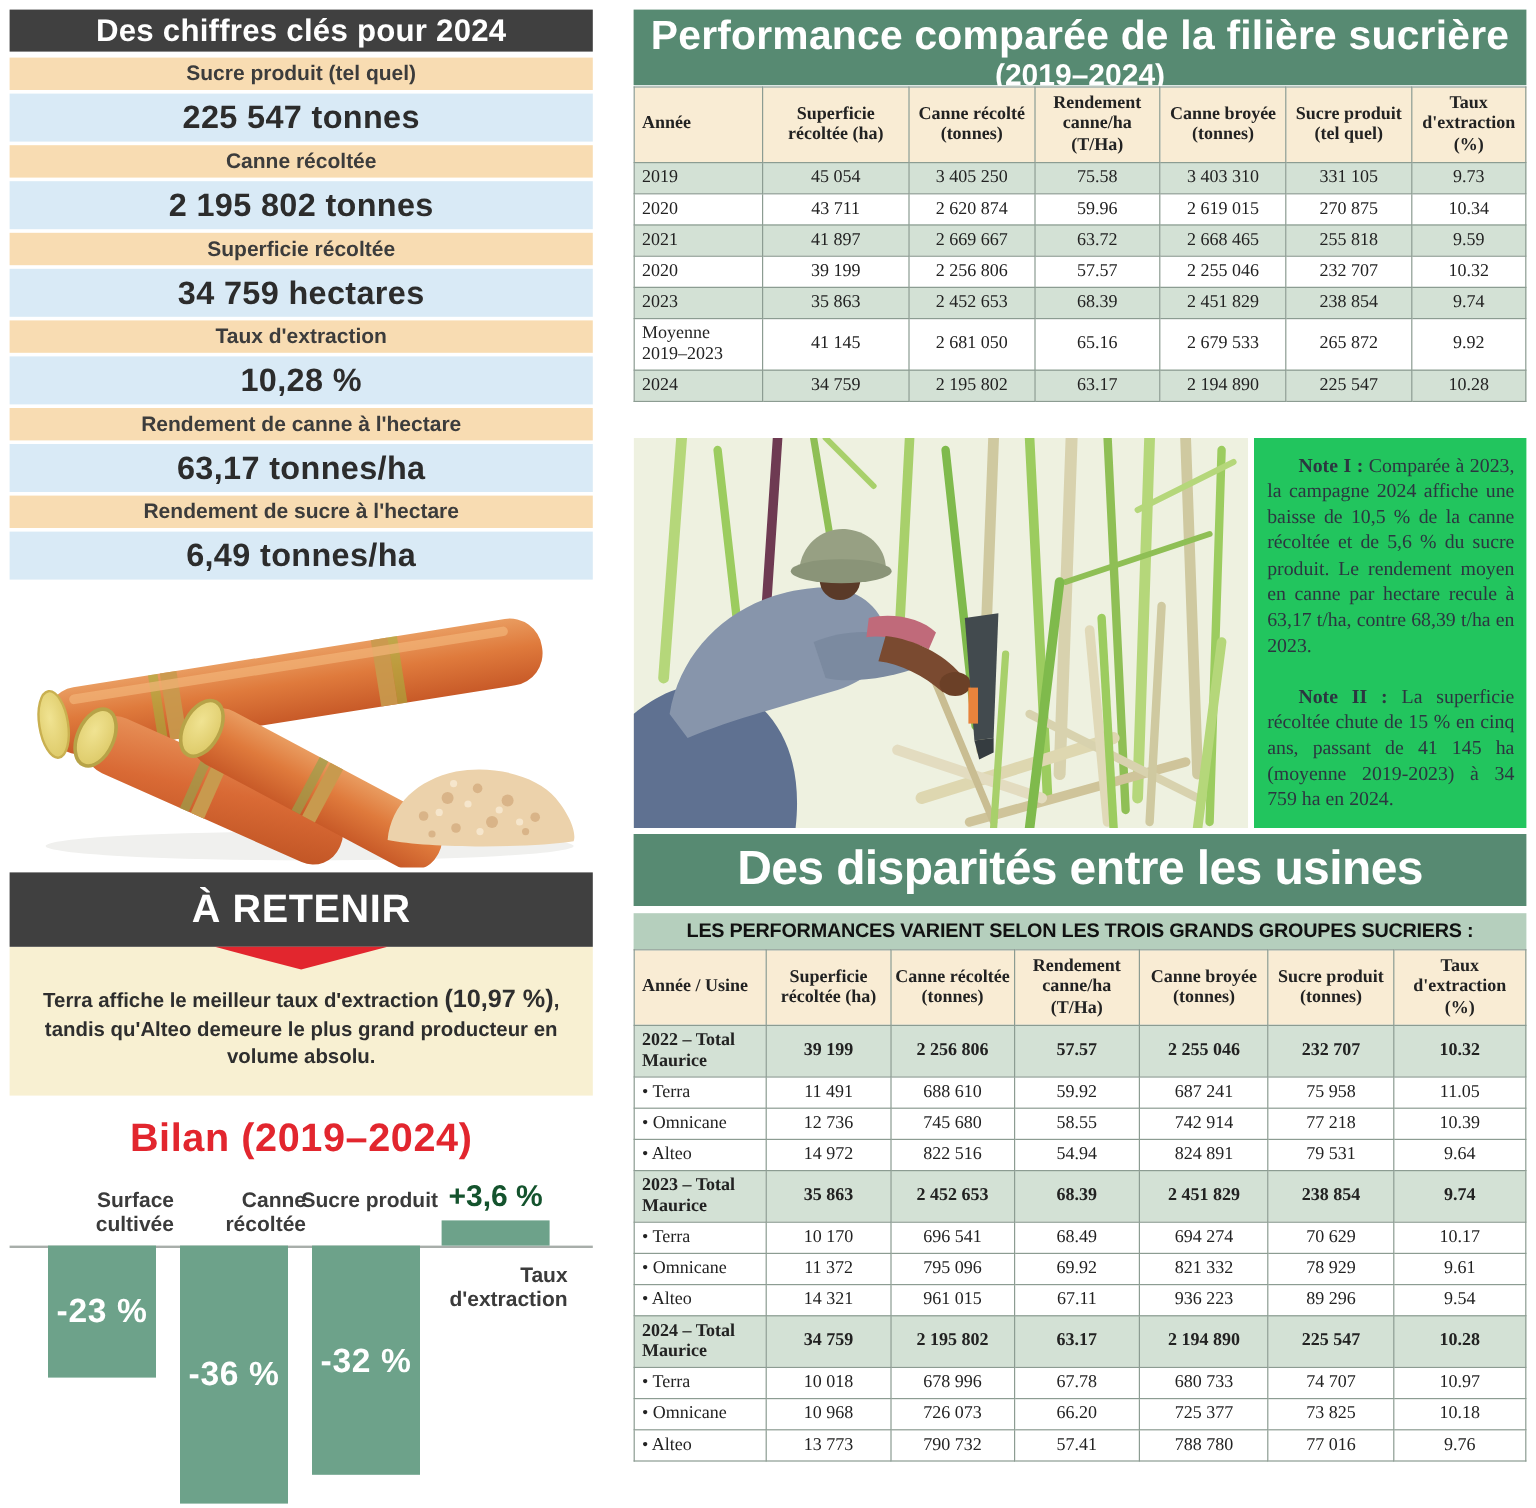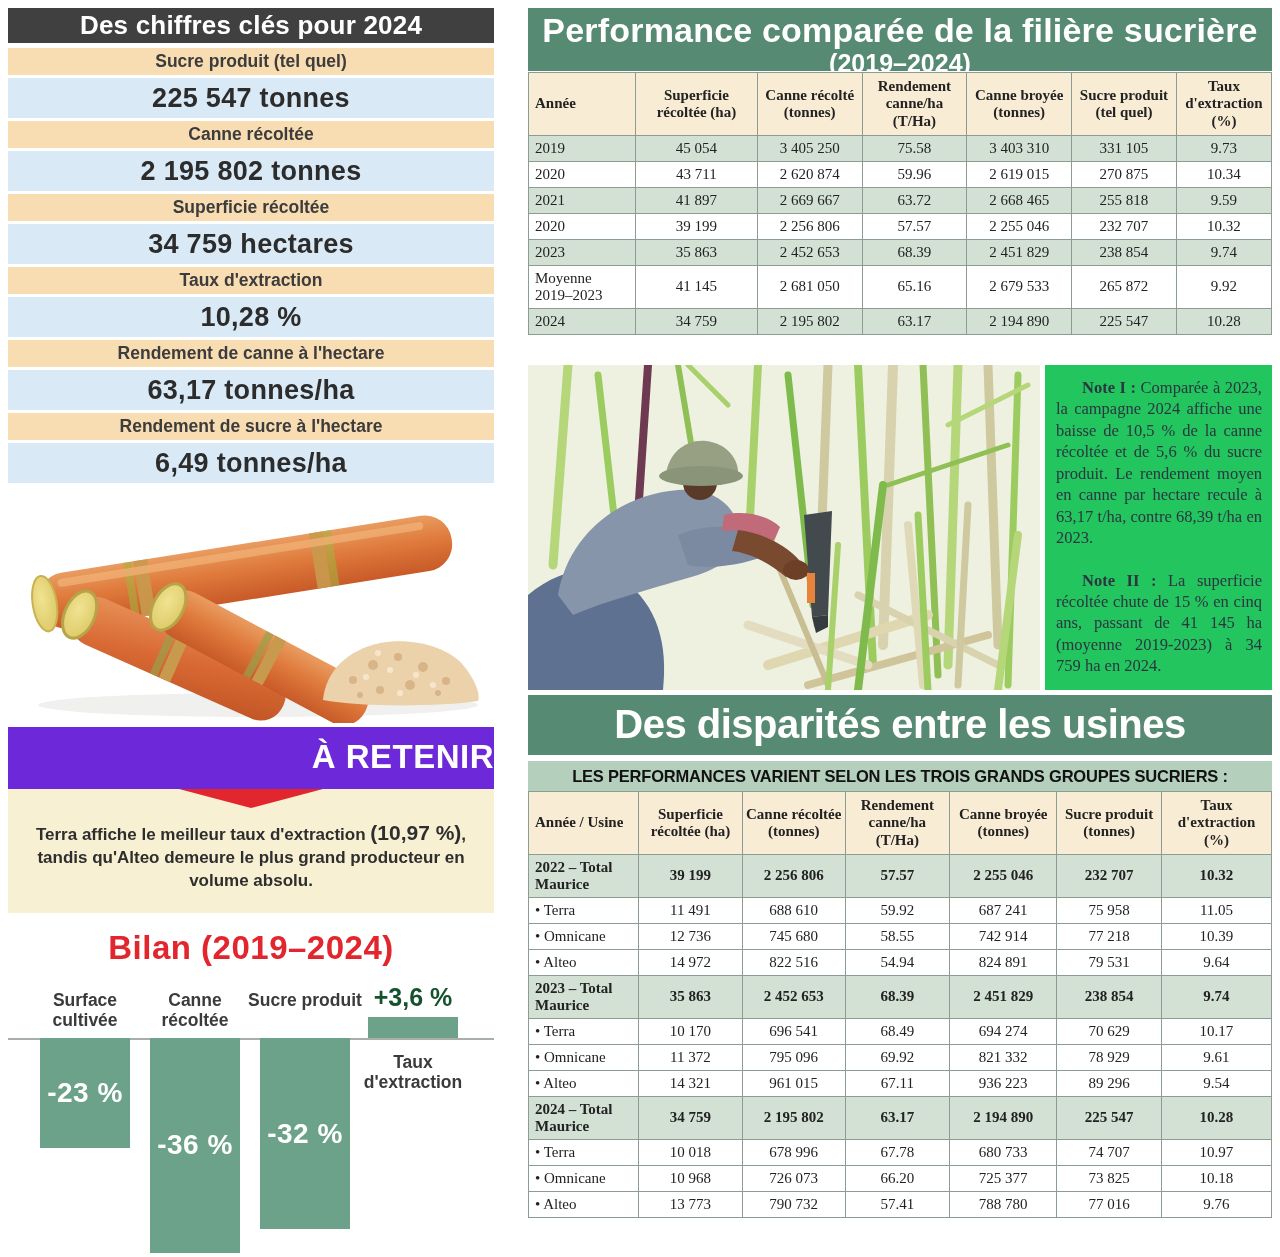--- a/index.html
+++ b/index.html
@@ -11,36 +11,36 @@
   .left-col { position:absolute; left:8px; top:8px; width:486px; height:1249px; }
   .key-header { position:absolute; left:0; top:0; width:100%; height:35px; background:#404040;
     color:#fff; font-weight:bold; font-size:26px; text-align:center; line-height:35px; letter-spacing:.2px; }
   .stat-label { position:absolute; left:0; width:100%; height:27px; background:#f8dcb2;
     color:#3c3c3c; font-weight:bold; font-size:17.5px; text-align:center; line-height:27px; }
   .stat-value { position:absolute; left:0; width:100%; height:40px; background:#d9eaf6;
     color:#2c2c2c; font-weight:bold; font-size:27px; text-align:center; line-height:40px; letter-spacing:.3px; }
 
   .cane-illus { position:absolute; left:0; top:477px; width:486px; height:238px; }
 
-  .retenir-red { position:absolute; left:0; top:719px; width:100%; height:62px; background:#6d28d9;
-    color:#fff; font-weight:bold; font-size:33px; text-align:right; line-height:60px; letter-spacing:.5px; z-index:2; }
+  .retenir-red { position:absolute; left:0; top:719px; width:100%; height:62px; background:#404040;
+    color:#fff; font-weight:bold; font-size:33px; text-align:center; line-height:60px; letter-spacing:.5px; z-index:2; }
   .retenir-red::after { content:""; position:absolute; left:50%; top:62px; transform:translateX(-50%);
     width:0; height:0; border-left:72px solid transparent; border-right:72px solid transparent; border-top:19px solid #e2262e; }
   .retenir-cream { position:absolute; left:0; top:781px; width:100%; height:124px; background:#f8f0d2;
     color:#2e2e2e; font-weight:bold; font-size:17px; text-align:center; padding:30px 12px 0 12px; line-height:1.35; z-index:1; }
   .retenir-cream .hl { font-size:21px; }
 
   .bilan-title { position:absolute; left:0; top:921px; width:100%; text-align:center;
     color:#e2262e; font-weight:bold; font-size:33px; letter-spacing:.5px; }
 
   .chart { position:absolute; left:0; top:956px; width:100%; height:293px; }
   .chart .baseline { position:absolute; left:0; top:74px; width:100%; height:2px; background:#a8aeaa; }
   .chart .bar { position:absolute; background:#6da28a; display:flex; align-items:center; justify-content:center; }
   .chart .bar-value { color:#fff; font-weight:bold; font-size:28px; letter-spacing:.5px; }
-  .chart .cat-label { position:absolute; width:120px; text-align:center; color:#3b3b3b; font-weight:bold; font-size:17.5px; line-height:1.15; }
+  .chart .cat-label { position:absolute; width:120px; text-align:right; color:#3b3b3b; font-weight:bold; font-size:17.5px; line-height:1.15; }
   .chart .pos-value { position:absolute; width:140px; text-align:center; color:#14532d; font-weight:bold; font-size:25px; }
 
   
   .right-col { position:absolute; left:528px; top:8px; width:744px; height:1249px; }
   .green-banner { background:#578a72; color:#fff; text-align:center; font-weight:bold; }
   .banner1 { position:absolute; top:0; left:0; width:100%; height:63px; padding-top:3px; line-height:1.12; }
   .banner1 .l1 { font-size:34px; letter-spacing:.2px; }
   .banner1 .l2 { font-size:25px; }
   .banner2 { position:absolute; top:687px; left:0; width:100%; height:60px; font-size:40px; line-height:58px; letter-spacing:-.5px; }
   .subtitle-bar { position:absolute; top:753px; left:0; width:100%; height:30px; background:#b5cfbd;

